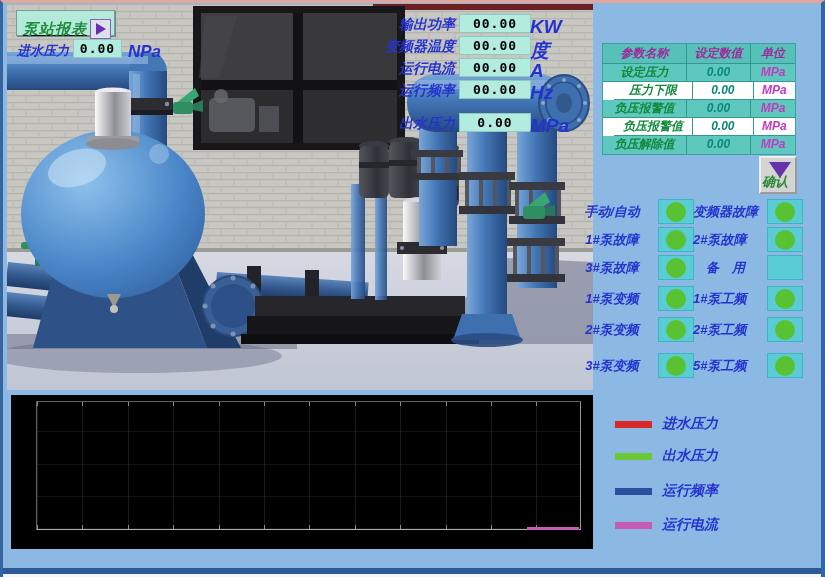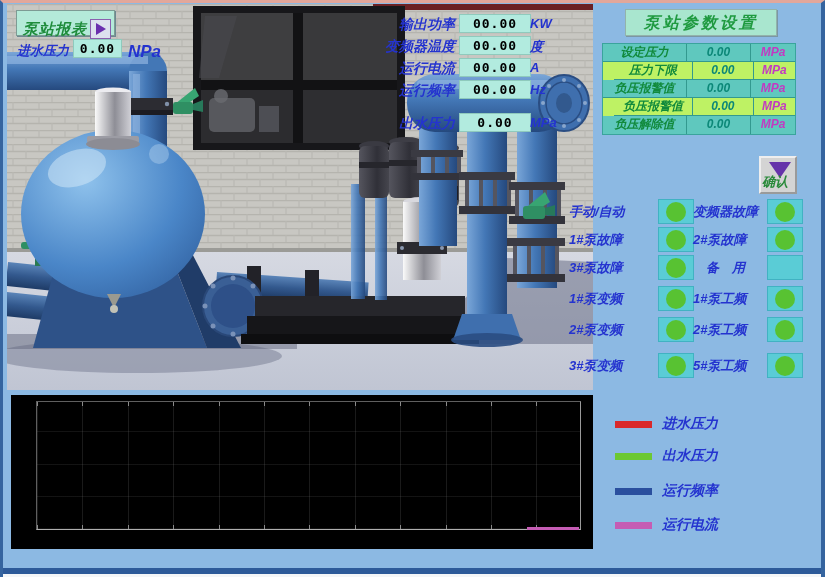--- a/index.html
+++ b/index.html
@@ -21,70 +21,70 @@
   .val-box{
     background:#b2ebdf;border:1px solid #8fcabd;color:#000;
     font-family:"DejaVu Sans Mono","Liberation Mono",monospace;
     font-weight:bold;font-size:13px;text-align:center;letter-spacing:1px;line-height:17px;
   }
 
   
   .report-btn{
     position:absolute;left:13px;top:7px;width:99px;height:26px;
     background:#b4ead9;border:1px solid #7d9b94;box-shadow:1px 1px 0 #6c8890;
-    display:flex;align-items:center;justify-content:space-between;padding:12px 3px 0 6px;cursor:pointer;
+    display:flex;align-items:center;justify-content:space-between;padding:12px 3px 0 6px;cursor:pointer;text-decoration:underline;
   }
   .report-label{color:#1f8c3c;font-weight:bold;font-style:italic;font-size:15px;letter-spacing:1px;}
   .play-box{width:21px;height:20px;background:#dde1ee;border:1px solid #8a5fae;display:flex;align-items:center;justify-content:center;}
   .play-tri{width:0;height:0;border-top:6px solid transparent;border-bottom:6px solid transparent;border-left:10px solid #6a2fae;}
 
   
   .inlet-label{position:absolute;left:14px;top:39px;font-size:13px;}
   .inlet-box{position:absolute;left:70px;top:36px;width:49px;height:19px;}
   .inlet-unit{position:absolute;left:125px;top:39px;font-size:17px;}
 
   
   .r-label{position:absolute;left:340px;width:112px;text-align:right;font-size:14px;}
   .r-box{position:absolute;left:456px;width:72px;height:19px;}
-  .r-unit{position:absolute;left:527px;font-size:13px;}
+  .r-unit{position:absolute;left:527px;font-size:19px;}
 
   
   .settings-title{
     position:absolute;left:622px;top:6px;width:152px;height:27px;
     background:#a9e6cf;border:1px solid #93b3ab;box-shadow:1px 1px 0 #7a97a4;
     color:#1f9a40;font-weight:bold;font-style:italic;font-size:16px;letter-spacing:3px;
     text-align:center;line-height:25px;
   }
   .settings-table{
     position:absolute;left:599px;top:40px;width:194px;
     border:1px solid #3aa49c;font-size:12px;font-weight:bold;font-style:italic;
   }
   .trow{display:flex;height:18px;line-height:17px;background:#5fc8be;}
-  .trow.alt{background:#bef264;padding-left:11px;}
+  .trow.alt{background:#ffffff;padding-left:11px;}
   .trow.head{background:#57c0b8;height:20px;line-height:19px;}
   .trow>div{border-right:1px solid #33998f;border-bottom:1px solid #33998f;text-align:center;}
   .trow>div:last-child{border-right:none;}
   .trow:last-child>div{border-bottom:none;font-style:italic;}
   .c-name{width:84px;color:#118a3c;}
   .c-val{width:64px;color:#0c8878;cursor:pointer;}
   .c-unit{width:44px;color:#c23ac2;}
   .trow.head>div{color:#9c2b9c;}
 
   
   .confirm-btn{
     position:absolute;left:756px;top:153px;width:38px;height:38px;
     background:#d4d4d4;border:2px outset #eee;cursor:pointer;
   }
   .confirm-tri{position:absolute;left:8px;top:4px;width:0;height:0;
     border-left:11px solid transparent;border-right:11px solid transparent;border-top:16px solid #6633aa;}
   .confirm-label{position:absolute;left:1px;bottom:1px;color:#2a8a3a;font-weight:bold;font-style:italic;font-size:13px;}
 
   
   .srow{position:absolute;left:0;width:825px;height:26px;}
-  .slab1{position:absolute;left:566px;top:4px;width:86px;text-align:left;font-size:13px;}
+  .slab1{position:absolute;left:566px;top:4px;width:86px;text-align:center;font-size:13px;}
   .sbox1{position:absolute;left:655px;top:0;}
   .slab2{position:absolute;left:690px;top:4px;width:52px;text-align:right;font-size:13px;}
   .sbox2{position:absolute;left:764px;top:0;}
   .led-box{width:36px;height:25px;background:#5accd6;border:1px solid #41b2c2;display:flex;align-items:center;justify-content:center;}
   .led{width:20px;height:20px;border-radius:50%;background:#58c232;}
 
   
   .leg-bar{position:absolute;left:612px;width:37px;height:7px;}
   .leg-label{position:absolute;left:659px;font-size:14px;}
 
@@ -364,23 +364,27 @@
 
     <div class="blab r-label" style="top:79px">运行频率</div>
     <div class="val-box r-box" style="top:77px">00.00</div>
     <div class="blab r-unit" style="top:79px">Hz</div>
 
     <div class="blab r-label" style="top:112px">出水压力</div>
     <div class="val-box r-box" style="top:110px">0.00</div>
     <div class="blab r-unit" style="top:112px">MPa</div>
   </div>
 
-  <div class="settings-title">泵站参数设置</div>
 
   <div class="settings-table">
+    <div class="trow head">
+      <div class="c-name">参数名称</div>
+      <div class="c-val">设定数值</div>
+      <div class="c-unit">单位</div>
+    </div>
     <div class="trow">
       <div class="c-name">设定压力</div>
       <div class="c-val">0.00</div>
       <div class="c-unit">MPa</div>
     </div>
     <div class="trow alt">
       <div class="c-name">压力下限</div>
       <div class="c-val">0.00</div>
       <div class="c-unit">MPa</div>
     </div>

